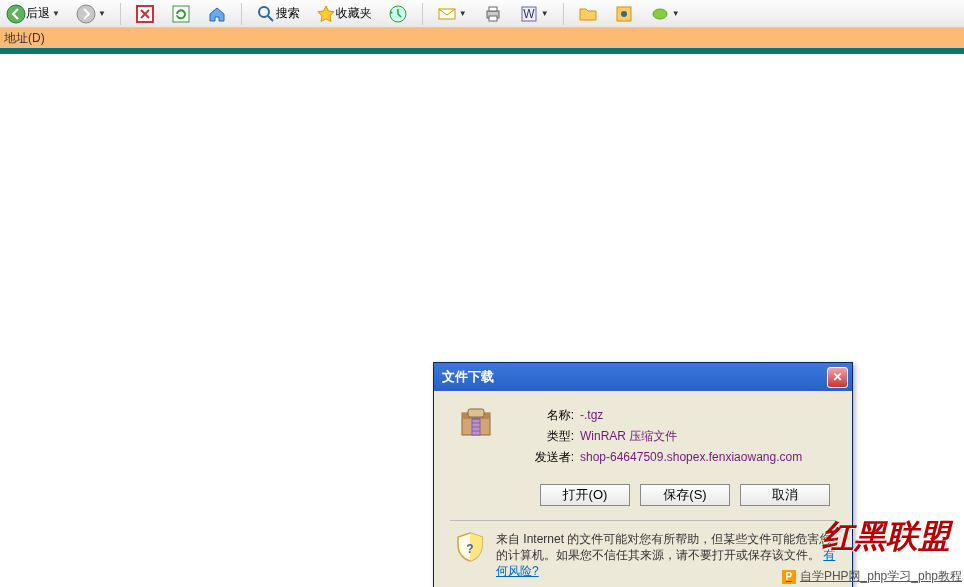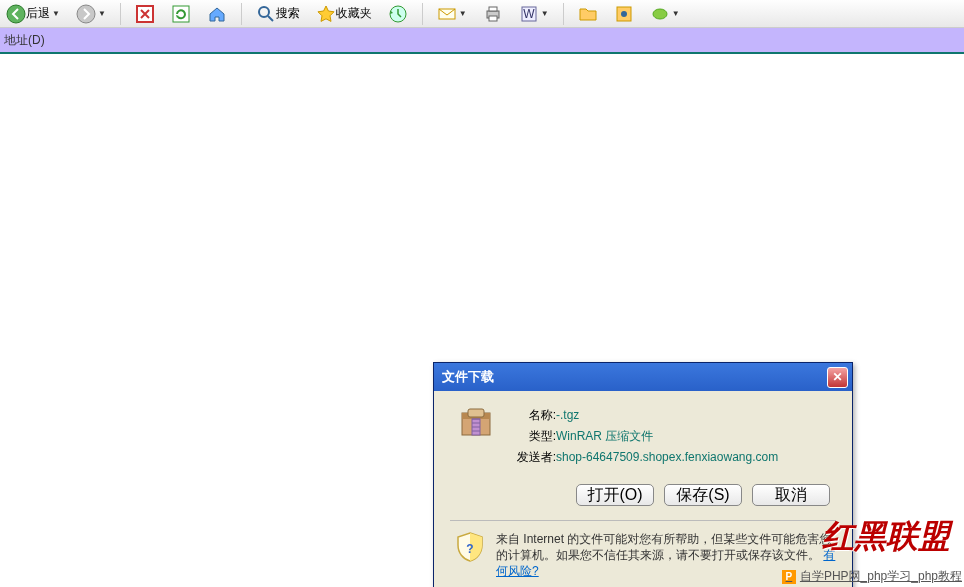--- a/index.html
+++ b/index.html
@@ -2,40 +2,40 @@
 <html><head>
 <meta charset="utf-8">
 <style>
 *{margin:0;padding:0;box-sizing:border-box;font-family:"Microsoft YaHei","SimSun",Arial,sans-serif;font-size:12px}
 body{background:#fff;width:964px;height:587px;overflow:hidden;position:relative}
 .toolbar{height:28px;background:linear-gradient(#fefefe,#e8e8e8);border-bottom:1px solid #ccc;display:flex;align-items:center;padding:0 2px;gap:8px}
 .tb-btn{display:flex;align-items:center;height:24px;padding:0 4px;border-radius:3px;cursor:pointer}
 .icon{width:20px;height:20px;display:inline-flex;align-items:center;justify-content:center}
 .sep{width:1px;height:22px;background:#ccc;margin:0 2px}
 .dd-arrow{font-size:8px;color:#333;margin-left:2px}
-.addr-bar{height:26px;background:#c4b5fd;border-bottom:2px solid #0f766e;display:flex;align-items:center;padding:0 4px;gap:0}
+.addr-bar{height:26px;background:#fdba74;border-bottom:6px solid #0f766e;display:flex;align-items:center;padding:0 4px;gap:0}
 .addr-label{color:#333;font-size:12px}
 .addr-input{flex:1;height:20px;border:1px solid #7f9db9;background:#fff;display:flex;align-items:center;padding:0 2px;font-family:monospace;font-size:11px}
 .addr-ie{width:16px;height:16px;margin-right:4px}
 .url-black{background:#000;color:#000;display:inline-block;width:90px;height:12px}
 .content{position:relative;height:533px;background:#fff}
 .dialog{position:absolute;left:433px;top:308px;width:420px;background:#ece9d8;border:1px solid #0a246a;box-shadow:2px 2px 5px rgba(0,0,0,0.3)}
 .dlg-title{height:28px;background:linear-gradient(#3b77dd,#2961c9);display:flex;align-items:center;justify-content:space-between;padding:12px 4px}
 .dlg-title-text{color:#fff;font-weight:bold;font-size:13px;padding-left:4px}
 .dlg-close{width:21px;height:21px;background:linear-gradient(#f5a3a3,#c13535);border:1px solid #fff;border-radius:3px;display:flex;align-items:center;justify-content:center;color:#fff;font-weight:bold;cursor:pointer}
 .dlg-body{padding:14px 16px 10px 16px}
 .dlg-q{font-size:12px;color:#000;margin-bottom:14px}
-.dlg-info{display:flex;gap:14px;margin-bottom:16px}
+.dlg-info{display:flex;gap:32px;margin-bottom:16px}
 .dlg-icon{width:36px;height:36px;flex-shrink:0;margin-left:8px}
 .dlg-fields{flex:1;font-size:12px;line-height:21px}
 .dlg-row{display:flex}
 .dlg-lbl{width:48px;text-align:right;color:#000}
-.dlg-val{color:#0f766e;}
+.dlg-val{color:#701a75;margin-left:6px}
 .dlg-btns{display:flex;justify-content:flex-end;gap:10px;margin-bottom:14px;padding-right:6px}
-.dlg-btn{width:78px;height:22px;background:linear-gradient(#fff,#e8e8e8);border:1px solid #888;border-radius:5px;font-size:16px;cursor:pointer}
+.dlg-btn{width:90px;height:22px;background:linear-gradient(#fff,#e8e8e8);border:1px solid #888;border-radius:0;font-size:13px;cursor:pointer}
 .dlg-warn{border-top:1px solid #bbb;padding-top:10px;display:flex;gap:10px}
 .warn-icon{width:32px;height:32px;flex-shrink:0;margin-left:4px}
 .warn-text{font-size:12px;color:#333;line-height:16px}
 .warn-link{color:#0066cc;text-decoration:underline;cursor:pointer}
 .watermark{position:absolute;right:14px;bottom:28px;font-size:32px;font-family:"KaiTi","SimSun";color:#b00;font-style:italic;font-weight:bold;text-shadow:1px 1px 0 #fff}
 .bottom-link{position:absolute;right:2px;bottom:2px;display:flex;align-items:center;gap:4px;font-size:12px;color:#555;text-decoration:underline}
 .bottom-link-icon{width:14px;height:14px;background:#f90;color:#fff;display:flex;align-items:center;justify-content:center;font-weight:bold;font-size:10px}
 </style>
 </head>
 <body>

